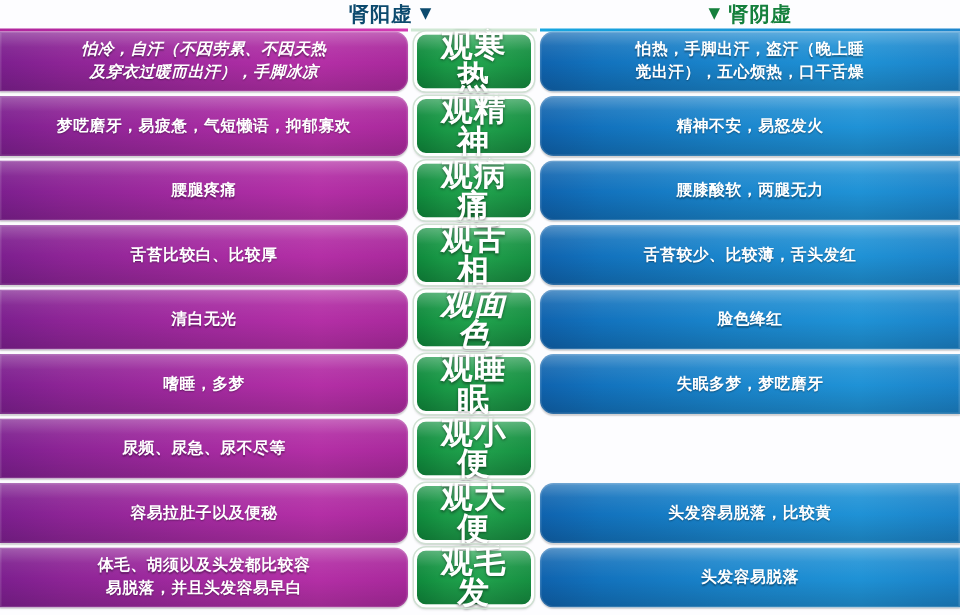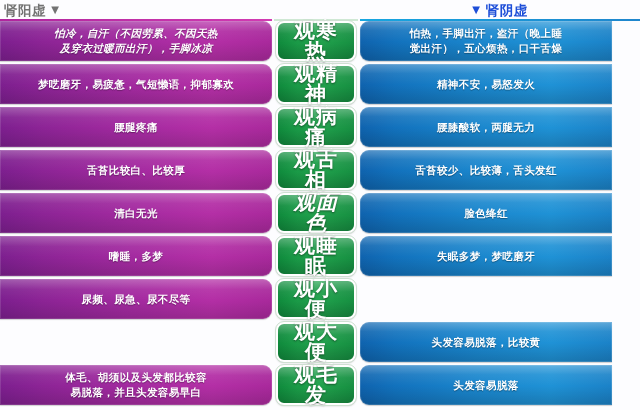--- a/index.html
+++ b/index.html
@@ -34,31 +34,31 @@
     position: absolute;
     top: 0;
     height: 19px;
     line-height: 19px;
     font-size: 13.5px;
     font-weight: bold;
     letter-spacing: 0.5px;
     white-space: nowrap;
   }
   .hdr-left {
-    left: 4px;
+    left: 16px;
     width: 272px;
-    text-align: left;
-    color: #737373;
+    text-align: right;
+    color: #0c4a6e;
     text-shadow: 0 0 1px rgba(255,255,255,.7);
   }
   .hdr-right {
     left: 360px;
     width: 280px;
     text-align: center;
-    color: #1d4ed8;
+    color: #15803d;
     text-shadow: 0 0 1px rgba(255,255,255,.7);
   }
   .hdr .caret {
     font-size: 10px;
     vertical-align: 2px;
   }
 
   
   .rule {
     position: absolute;
@@ -111,21 +111,21 @@
         rgba(0,0,0,.00) 52%,
         rgba(0,0,0,.14) 100%),
       linear-gradient(90deg, #7d1f8f 0%, #8d2496 16%, #a32aa0 48%, #b42fa6 78%, #a9299c 100%);
     box-shadow: inset 0 0 0 1px rgba(255,255,255,.12),
                 0 1px 1px rgba(0,0,0,.18);
   }
 
   
   .pill-right {
     left: 360px;
-    width: 252px;
+    width: 280px;
     border-radius: 9px 0 0 9px;
     background:
       linear-gradient(180deg,
         rgba(255,255,255,.30) 0%,
         rgba(255,255,255,.08) 24%,
         rgba(0,0,0,.00) 52%,
         rgba(0,0,0,.16) 100%),
       linear-gradient(90deg, #0f63ae 0%, #1272bd 14%, #1a86cd 46%, #1f92d6 76%, #1b82c8 100%);
     box-shadow: inset 0 0 0 1px rgba(255,255,255,.14),
                 0 1px 1px rgba(0,0,0,.18);
@@ -245,20 +245,23 @@
       </div>
       <div class="row" style="height: 40px;">
         <div class="pill pill-left" style="height: 40px;">
           <span class="pill-text">尿频、尿急、尿不尽等</span>
         </div>
         <div class="pill pill-center" style="height: 40px;">
           <span class="pill-text">观小便</span>
         </div>
       </div>
       <div class="row" style="height: 40px;">
+        <div class="pill pill-left" style="height: 40px;">
+          <span class="pill-text">容易拉肚子以及便秘</span>
+        </div>
         <div class="pill pill-center" style="height: 40px;">
           <span class="pill-text">观大便</span>
         </div>
         <div class="pill pill-right" style="height: 40px;">
           <span class="pill-text">头发容易脱落，比较黄</span>
         </div>
       </div>
       <div class="row" style="height: 40px;">
         <div class="pill pill-left" style="height: 40px;">
           <span class="pill-text">体毛、胡须以及头发都比较容

